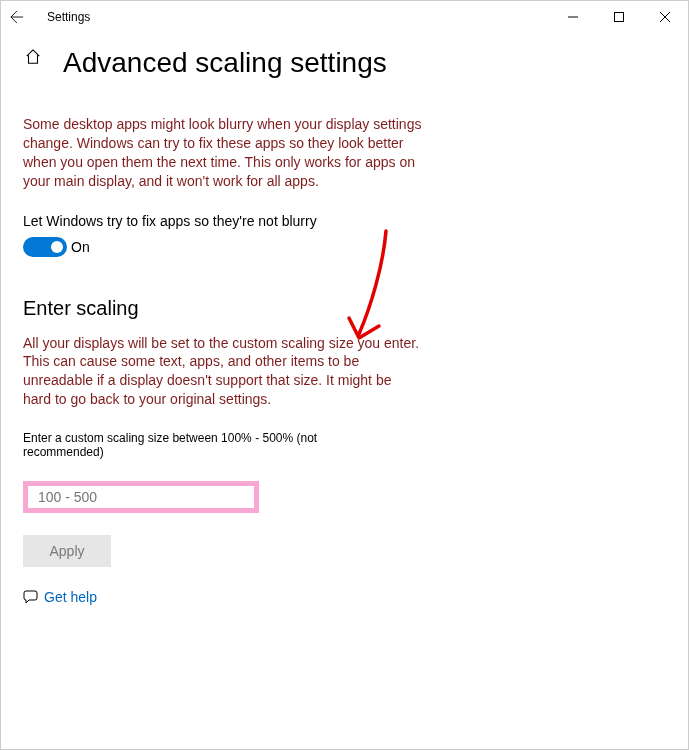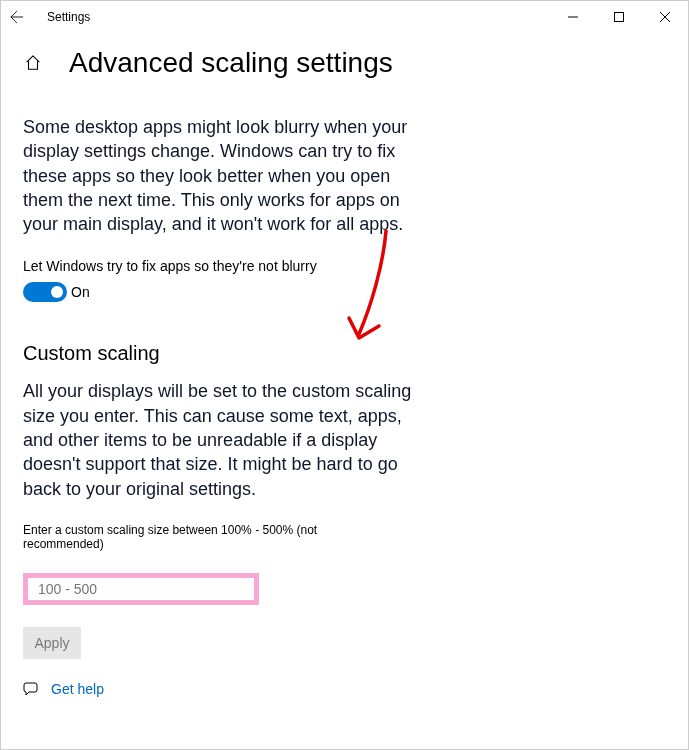--- a/index.html
+++ b/index.html
@@ -41,44 +41,44 @@
     .win-ctrl {
       width: 46px; height: 32px;
       display: flex; align-items: center; justify-content: center;
       cursor: pointer;
     }
     .content {
       padding: 14px 22px 22px 22px;
     }
     .header-row {
       display: flex;
-      align-items: center;
-      gap: 26px;
+      align-items: flex-start;
+      gap: 20px;
       margin-bottom: 36px;
     }
     .home-icon {
       width: 20px; height: 20px;
       display:flex; align-items:center; justify-content:center;
     }
     .page-title {
       font-size: 28px;
       font-weight: 400;
       letter-spacing: 0px;
     }
     .section-heading {
       font-size: 20px;
       font-weight: 400;
       margin-bottom: 14px;
     }
     .body-text {
-      font-size: 18px;
+      font-size: 14px;
       line-height: 1.35;
       max-width: 400px;
       margin-bottom: 22px;
-      color: #0f172a;
+      color: #7f1d1d;
     }
     .setting-label {
       font-size: 14px;
       margin-bottom: 8px;
     }
     .toggle-row {
       display: flex;
       align-items: center;
       gap: 4px;
       margin-bottom: 40px;
@@ -114,34 +114,34 @@
       border: 5px solid #f9a8d4;
       background: #fff;
       font-size: 14px;
       padding: 0 10px;
       color: #666;
       margin-bottom: 22px;
       display:block;
       font-family: inherit;
     }
     .apply-btn {
-      width: 58px;
+      width: 88px;
       height: 32px;
       background: #e6e6e6;
       border: none;
       font-size: 14px;
       color: #7a7a7a;
       font-family: inherit;
       margin-bottom: 22px;
       display:block;
     }
     .help-row {
       display: flex;
       align-items: center;
-      gap: 12px;
+      gap: 5px;
     }
     .chat-icon { width: 16px; height:16px; display:flex; align-items:center; justify-content:center; }
     .help-link {
       font-size: 14px;
       color: #0067c0;
       text-decoration: none;
       cursor: pointer;
     }
     .annotation {
       position: absolute;
@@ -189,21 +189,21 @@
     <h1 class="page-title">Advanced scaling settings</h1>
   </div>
 
   <p class="body-text">Some desktop apps might look blurry when your display settings change. Windows can try to fix these apps so they look better when you open them the next time. This only works for apps on your main display, and it won't work for all apps.</p>
   <div class="setting-label">Let Windows try to fix apps so they're not blurry</div>
   <div class="toggle-row">
     <div class="toggle"></div>
     <div class="toggle-state">On</div>
   </div>
 
-  <h2 class="section-heading">Custom scaling</h2>
+  <h2 class="section-heading">Enter scaling</h2>
   <p class="body-text">All your displays will be set to the custom scaling size you enter. This can cause some text, apps, and other items to be unreadable if a display doesn't support that size. It might be hard to go back to your original settings.</p>
   <div class="input-label">Enter a custom scaling size between 100% - 500% (not recommended)</div>
   <input type="text" class="text-input" placeholder="100 - 500" style="">
   <button class="apply-btn">Apply</button>
 
   <div class="help-row">
     <div class="chat-icon">
       <svg width="16" height="16" viewBox="0 0 16 16">
         <path d="M3 2 h9 a2 2 0 0 1 2 2 v5 a2 2 0 0 1 -2 2 h-6 l-3 3 v-3 a2 2 0 0 1 -2 -2 v-5 a2 2 0 0 1 2 -2 z" stroke="#000" stroke-width="1" fill="none"></path>
       </svg>

